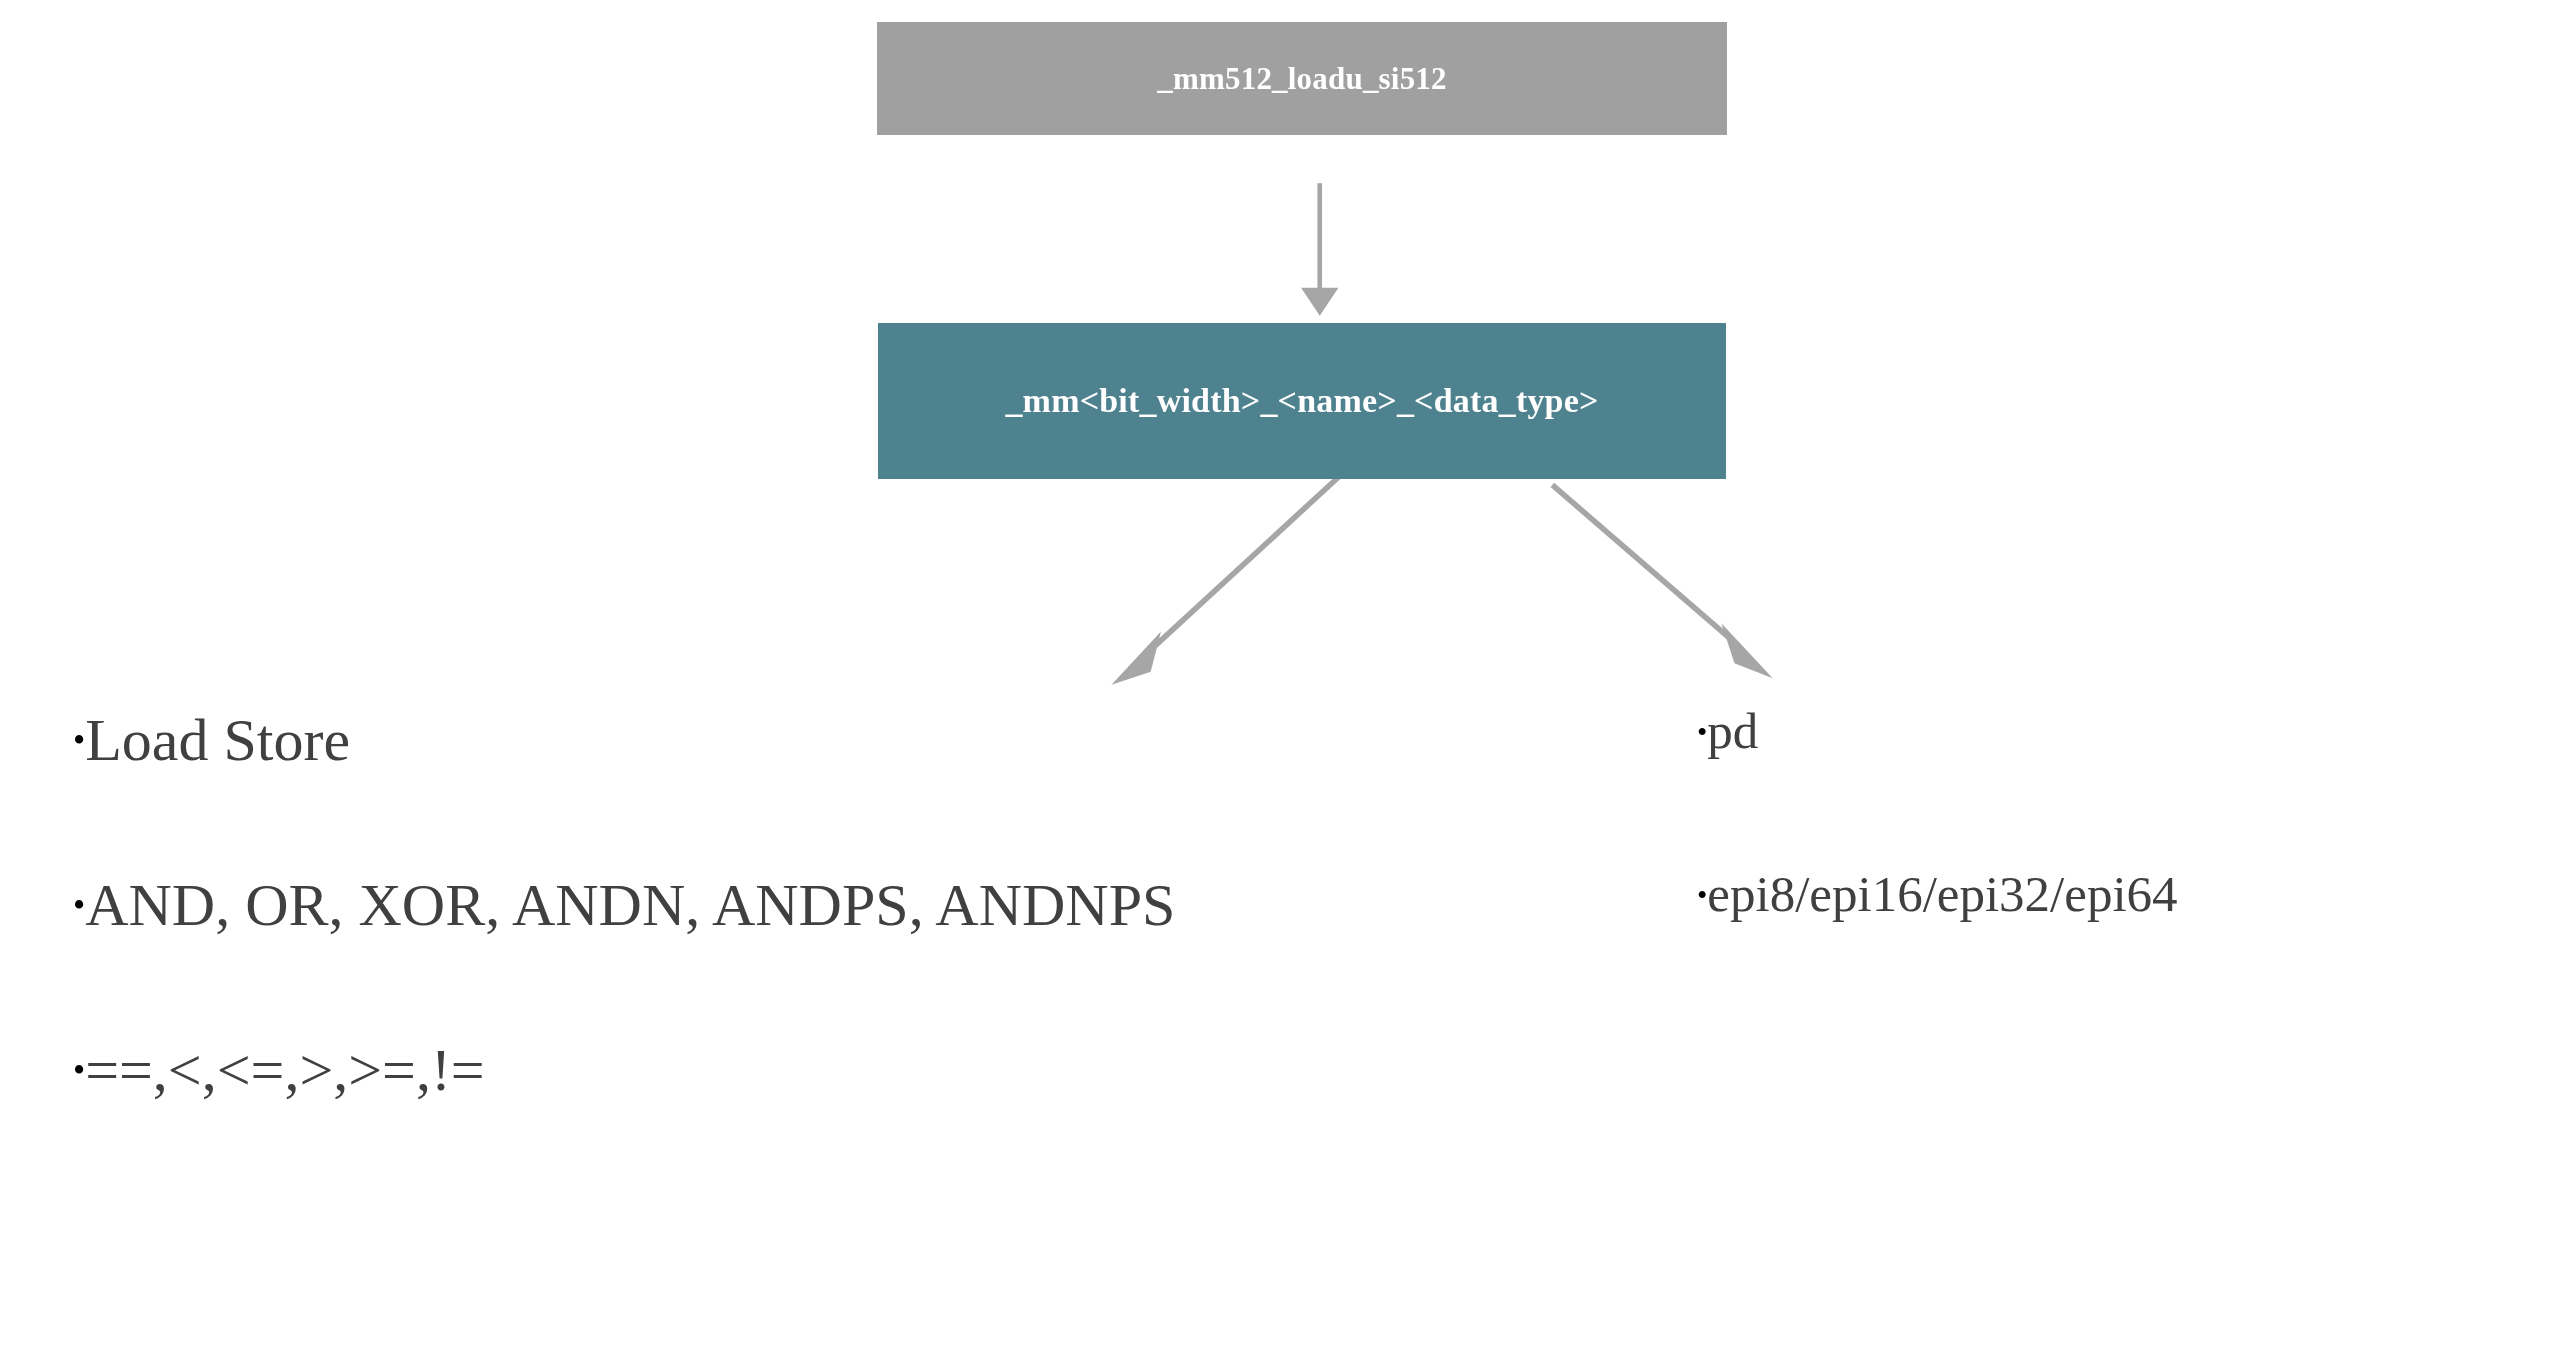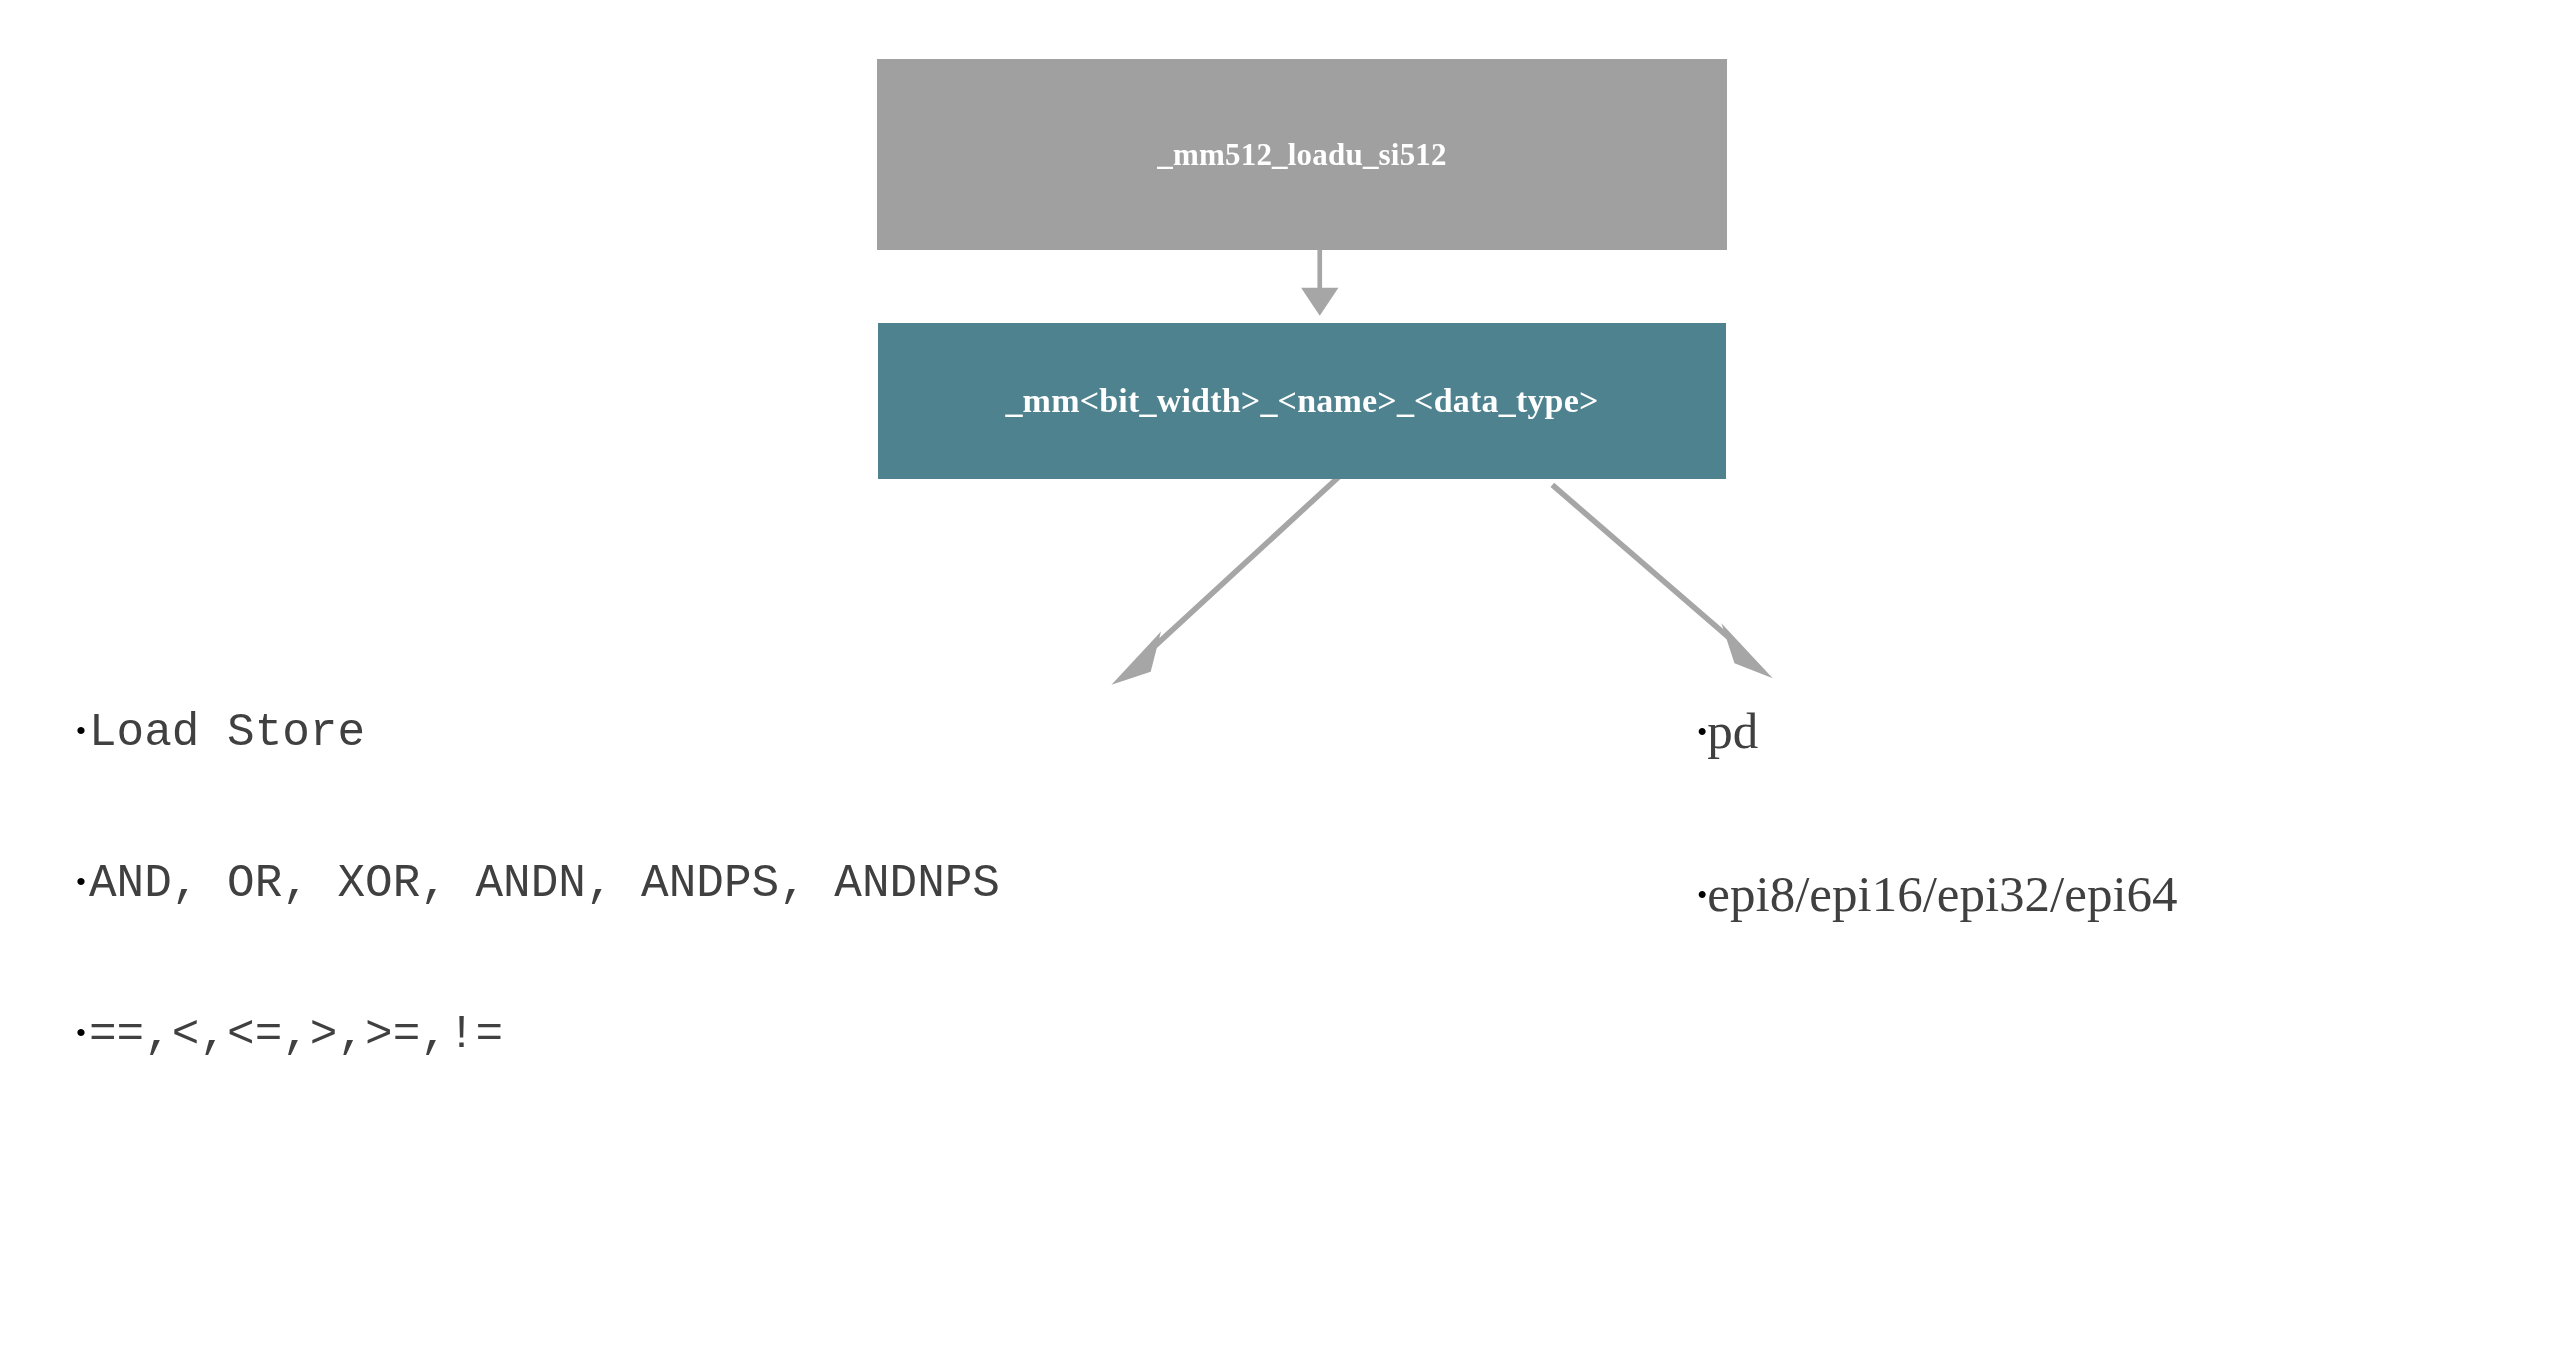--- a/index.html
+++ b/index.html
@@ -32,24 +32,23 @@
     color: #ffffff;
     font-weight: bold;
     letter-spacing: 0.2px;
     white-space: nowrap;
   }
 
   #root-box {
     left: 877px;
     top: 22.4px;
     width: 850px;
-    height: 191px;
+    height: 113px;
     background: #a0a0a0;
     font-size: 31px;
-    margin-top: 37px;
   }
 
   #pattern-box {
     left: 878px;
     top: 316px;
     width: 848px;
     height: 156px;
     background: #4e828f;
     font-size: 34px;
     margin-top: 7px;
@@ -75,21 +74,21 @@
   #left-list  { left: 73px;  top: 710px;  width: 1532px; }
   #right-list { left: 1697px; top: 706px; width: 850px; }
 
   .bullet-item {
     display: block;
     color: #404040;
     white-space: nowrap;
     line-height: 1.0;
   }
 
-  #left-list  .bullet-item { font-size: 46px; margin-bottom: 105px; font-family: Liberation Mono, monospace; }
+  #left-list  .bullet-item { font-size: 60px; margin-bottom: 105px; }
   #right-list .bullet-item { font-size: 51px; margin-bottom: 112px; }
 
   .bullet-dot {
     color: #000000;
     font-size: 0.58em;
     vertical-align: 0.22em;
     margin-right: 0px;
   }
 
   .bullet-text {

